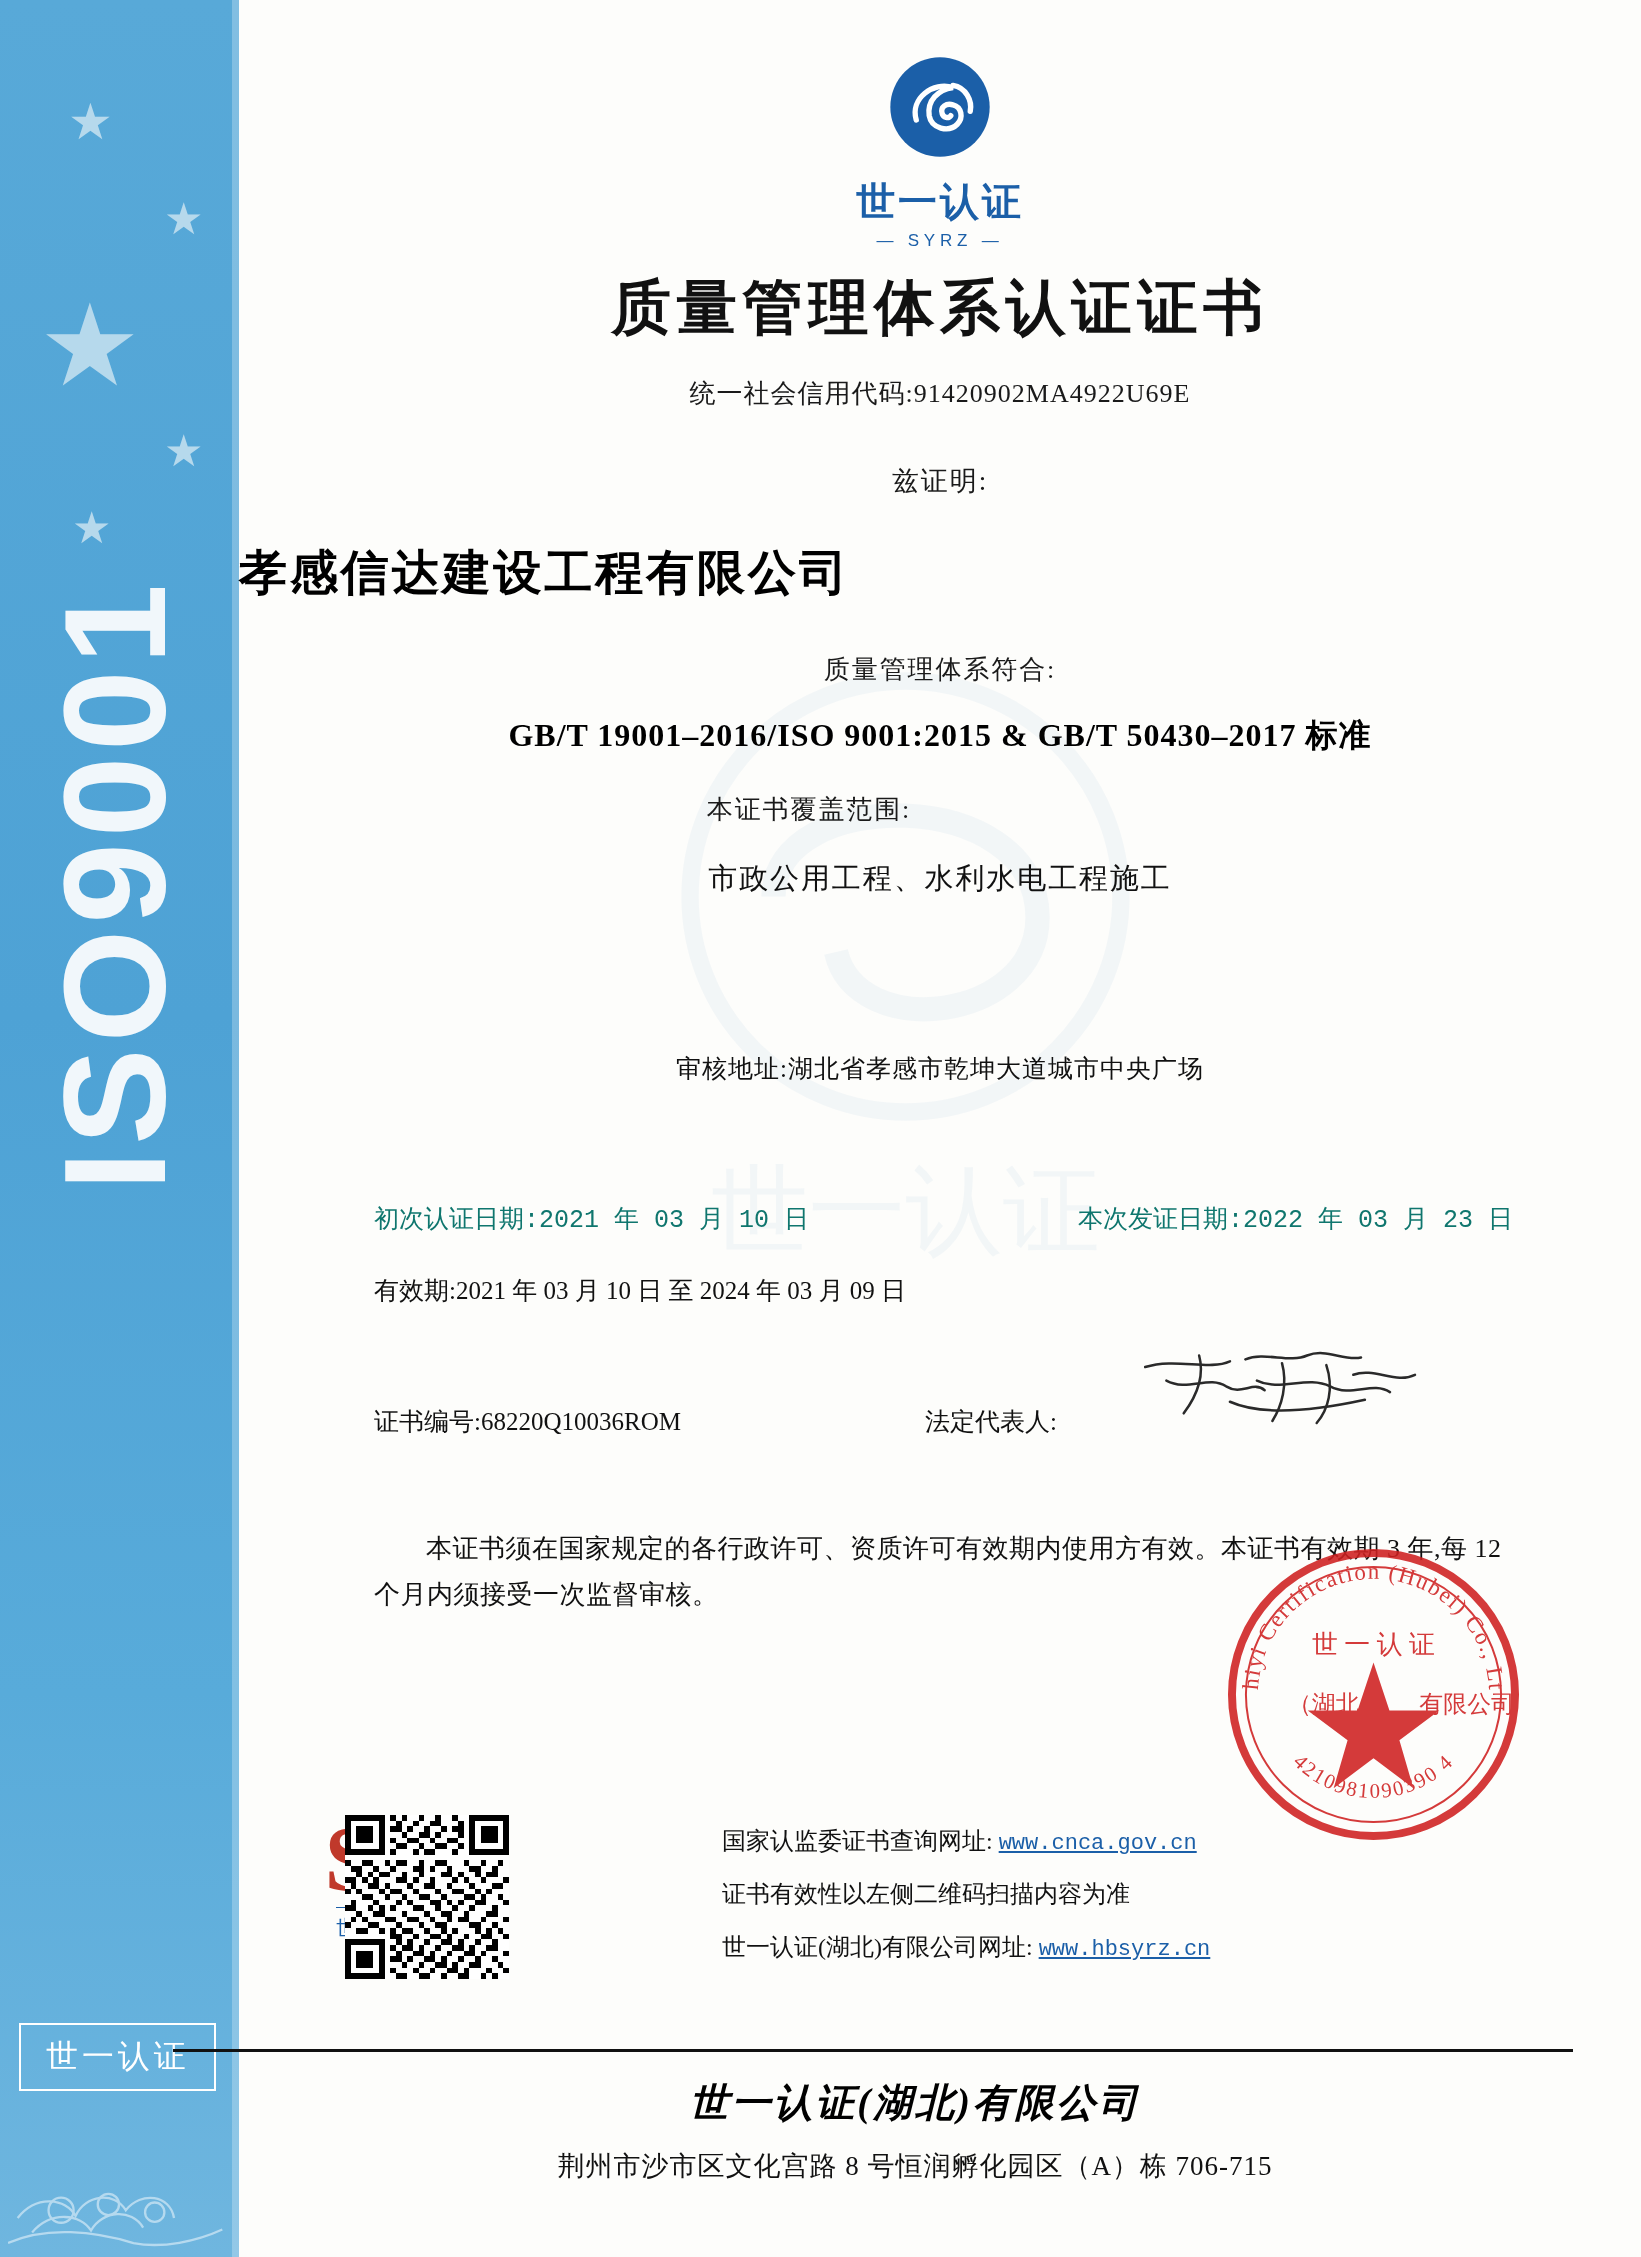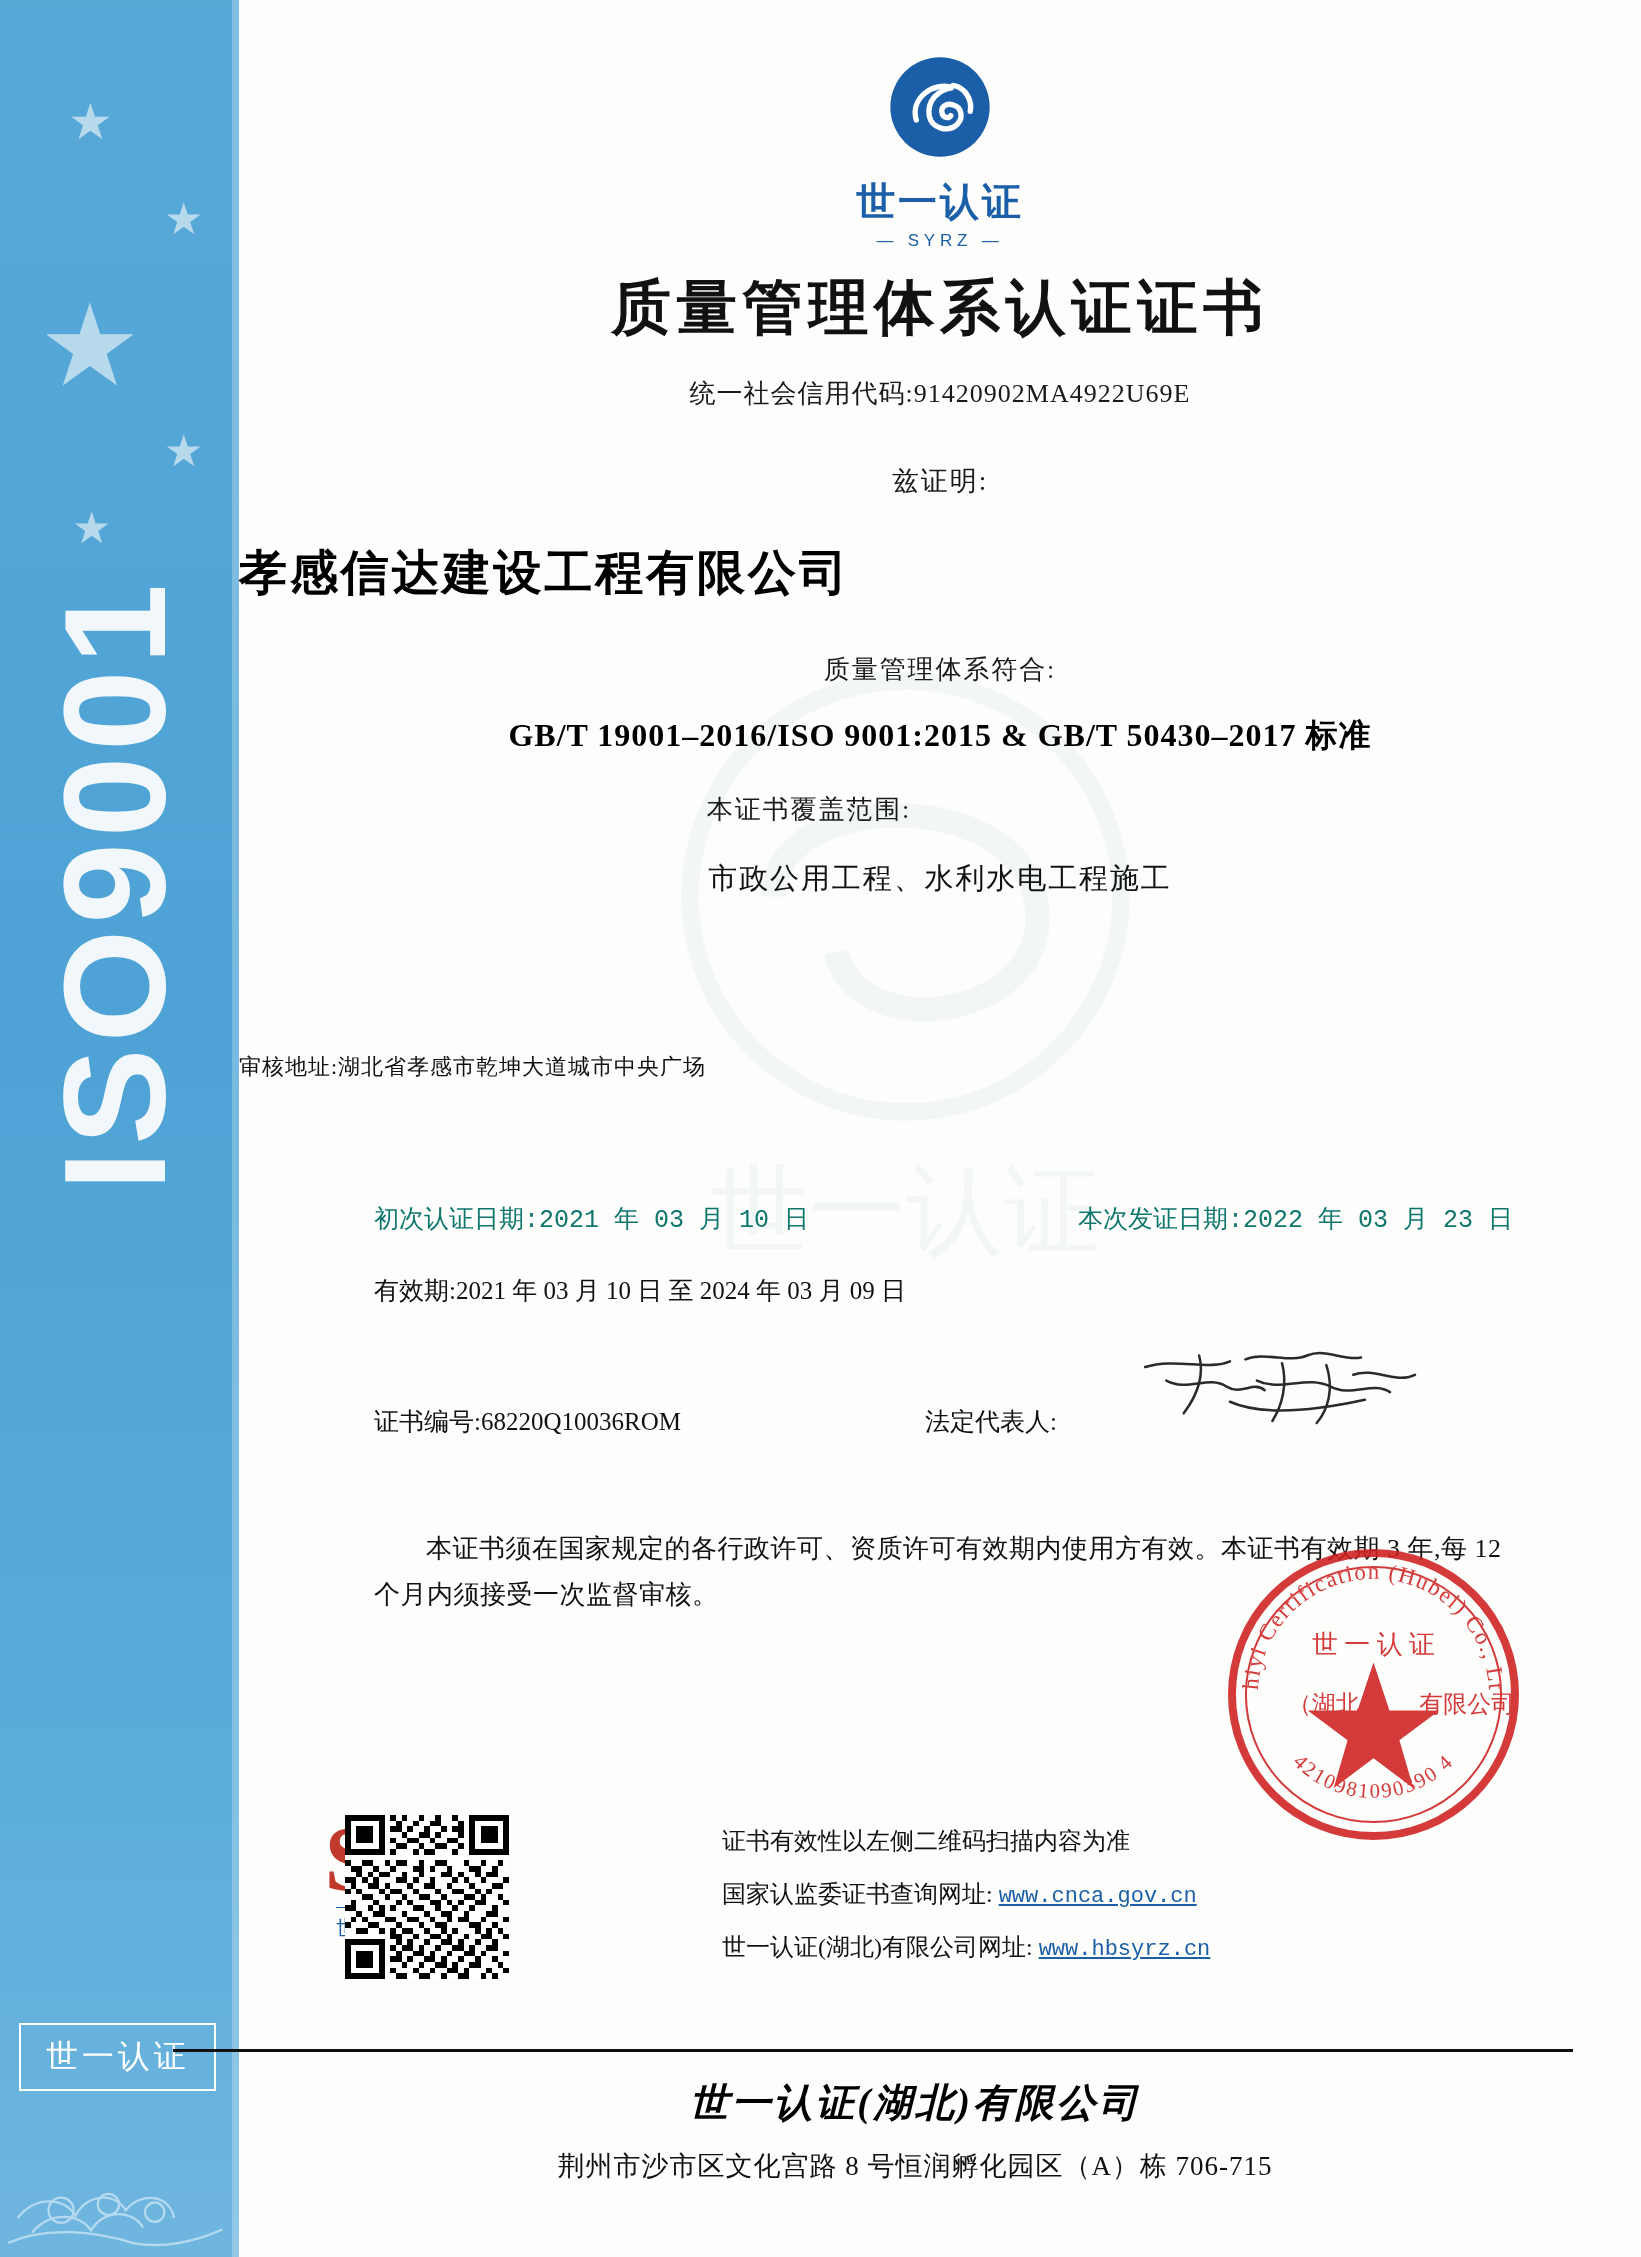--- a/index.html
+++ b/index.html
@@ -218,22 +218,22 @@
     width: 1402px;
     text-align: center;
     font-size: 26px;
     color: #111111;
     letter-spacing: 1px;
   }
   .addr-audit {
     position: absolute;
     left: 0; top: 1052px;
     width: 1402px;
-    text-align: left;
-    font-size: 22px;
+    text-align: center;
+    font-size: 25px;
     color: #111111;
     letter-spacing: 1px;
   }
 
   .dates-row {
     position: absolute;
     left: 135px; top: 1202px;
     width: 1139px;
     display: flex;
     justify-content: space-between;
@@ -690,25 +690,25 @@
         <rect x="9" y="28" width="2" height="1"></rect>
           <rect x="13" y="28" width="2" height="1"></rect>
           <rect x="17" y="28" width="1" height="1"></rect>
           <rect x="20" y="28" width="2" height="1"></rect>
           <rect x="24" y="28" width="1" height="1"></rect>
           <rect x="26" y="28" width="1" height="1"></rect>
       </g>
     </svg>
 
     <div class="qr-note-block">
-      <div>证书有效性以左侧二维码扫描内容为准</div>
       <div>
         <span>国家认监委证书查询网址:</span>
         <a href="#">www.cnca.gov.cn</a>
       </div>
+      <div>证书有效性以左侧二维码扫描内容为准</div>
       <div>
         <span>世一认证(湖北)有限公司网址:</span>
         <a href="#">www.hbsyrz.cn</a>
       </div>
     </div>
 
     <div class="bottom-rule"></div>
     <div class="footer-company">世一认证(湖北)有限公司</div>
     <div class="footer-address">荆州市沙市区文化宫路 8 号恒润孵化园区（A）栋 706-715</div>
   </div>

